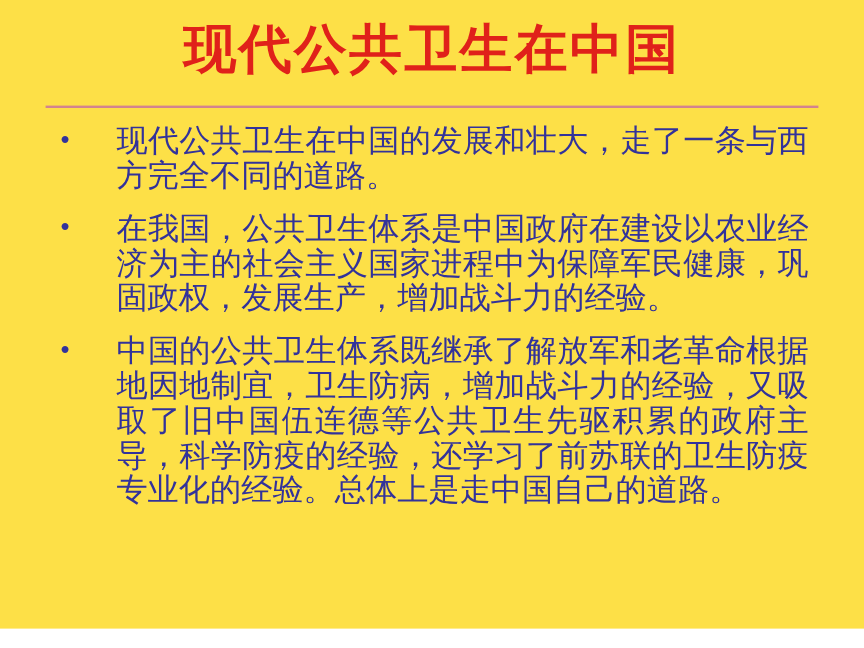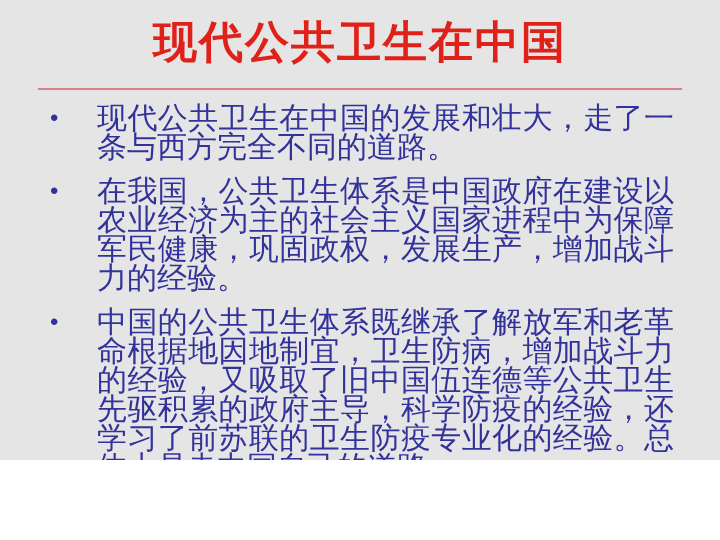--- a/index.html
+++ b/index.html
@@ -3,24 +3,24 @@
 <meta charset="utf-8">
 <style>
   html, body {
     margin: 0;
     padding: 0;
     background: #ffffff;
   }
   .slide {
     position: relative;
     width: 720px;
-    height: 460px;
-    background: #e5e5e5;
+    height: 524px;
+    background: #fde047;
     overflow: hidden;
-    font-family: Liberation Sans, sans-serif;
+    font-family: Liberation Serif, serif;
   }
   .slide-title {
     margin: 0;
     padding-top: 16px;
     font-size: 44px;
     line-height: 1.2;
     font-weight: bold;
     text-align: center;
     color: #e0211a;
     letter-spacing: 2px;
@@ -45,21 +45,21 @@
   .bullet-marker {
     flex: 0 0 47px;
     width: 47px;
     font-size: 24px;
     line-height: 29px;
     color: #32329b;
   }
   .bullet-text {
     margin: 0;
     flex: 1 1 auto;
-    font-size: 30px;
+    font-size: 26px;
     line-height: 29px;
     color: #32329b;
     text-align: justify;
     text-justify: inter-ideograph;
   }
 </style>
 </head>
 <body>
 
 <div class="slide">

